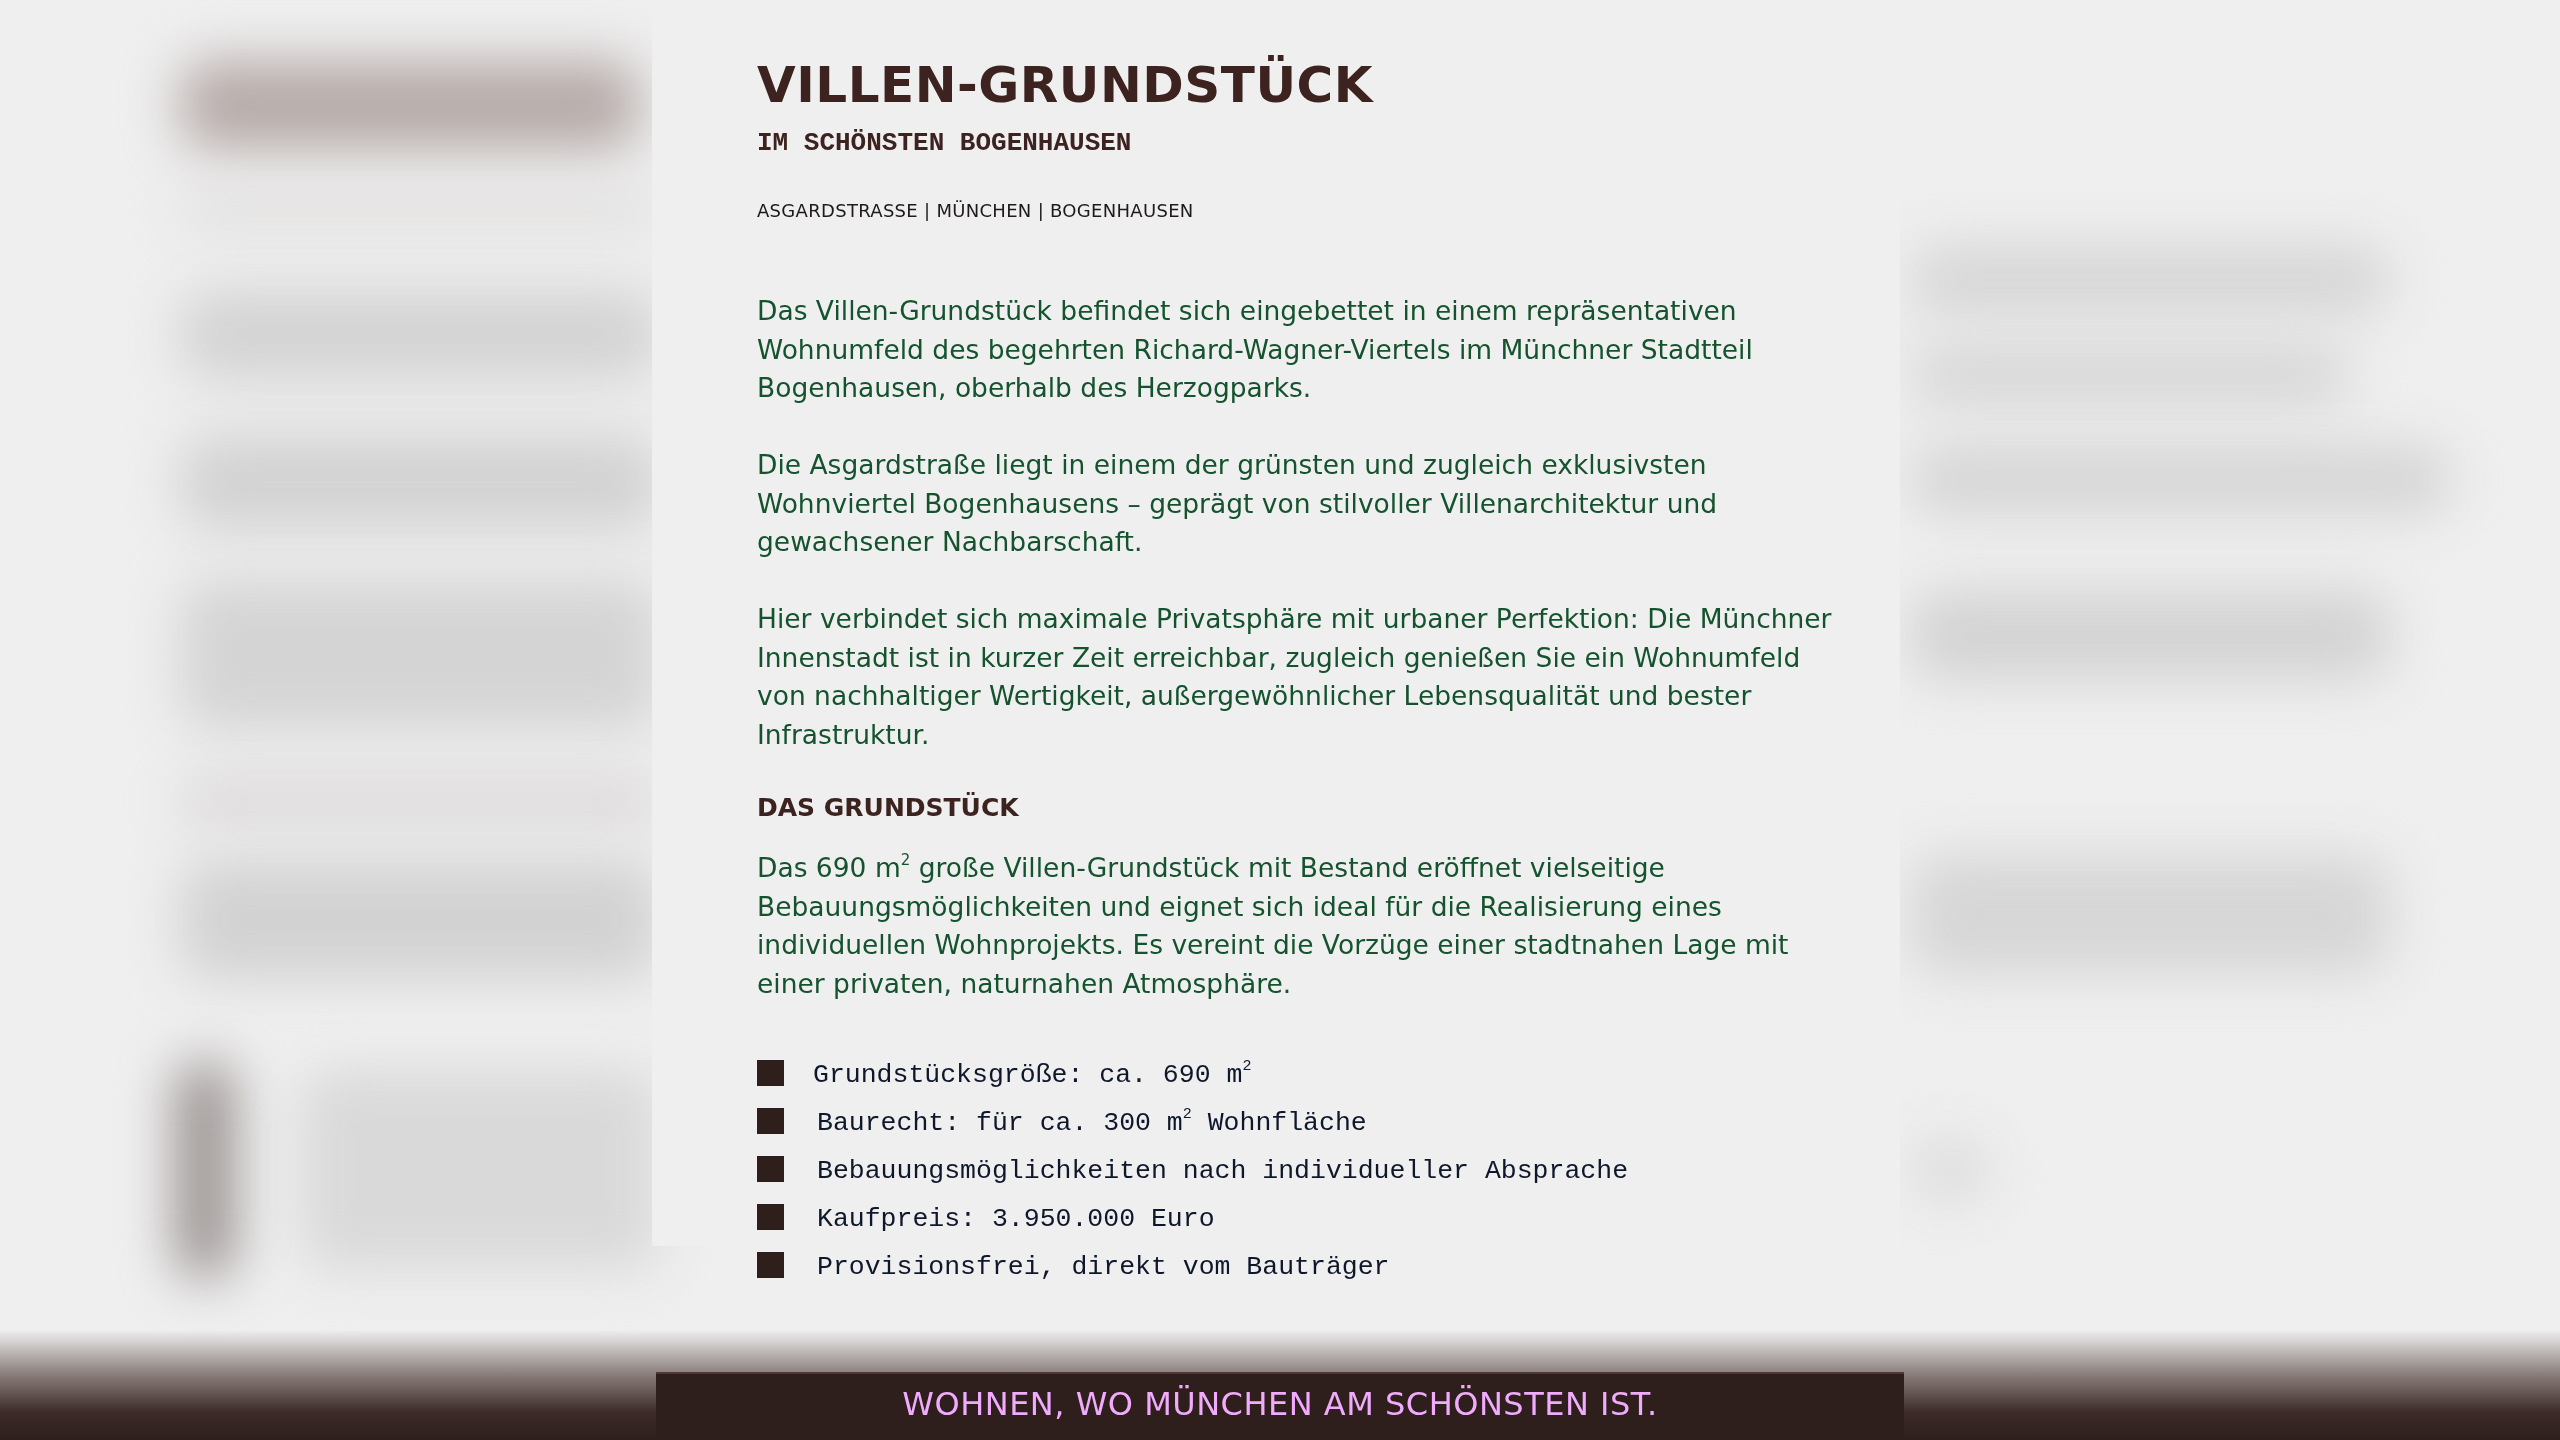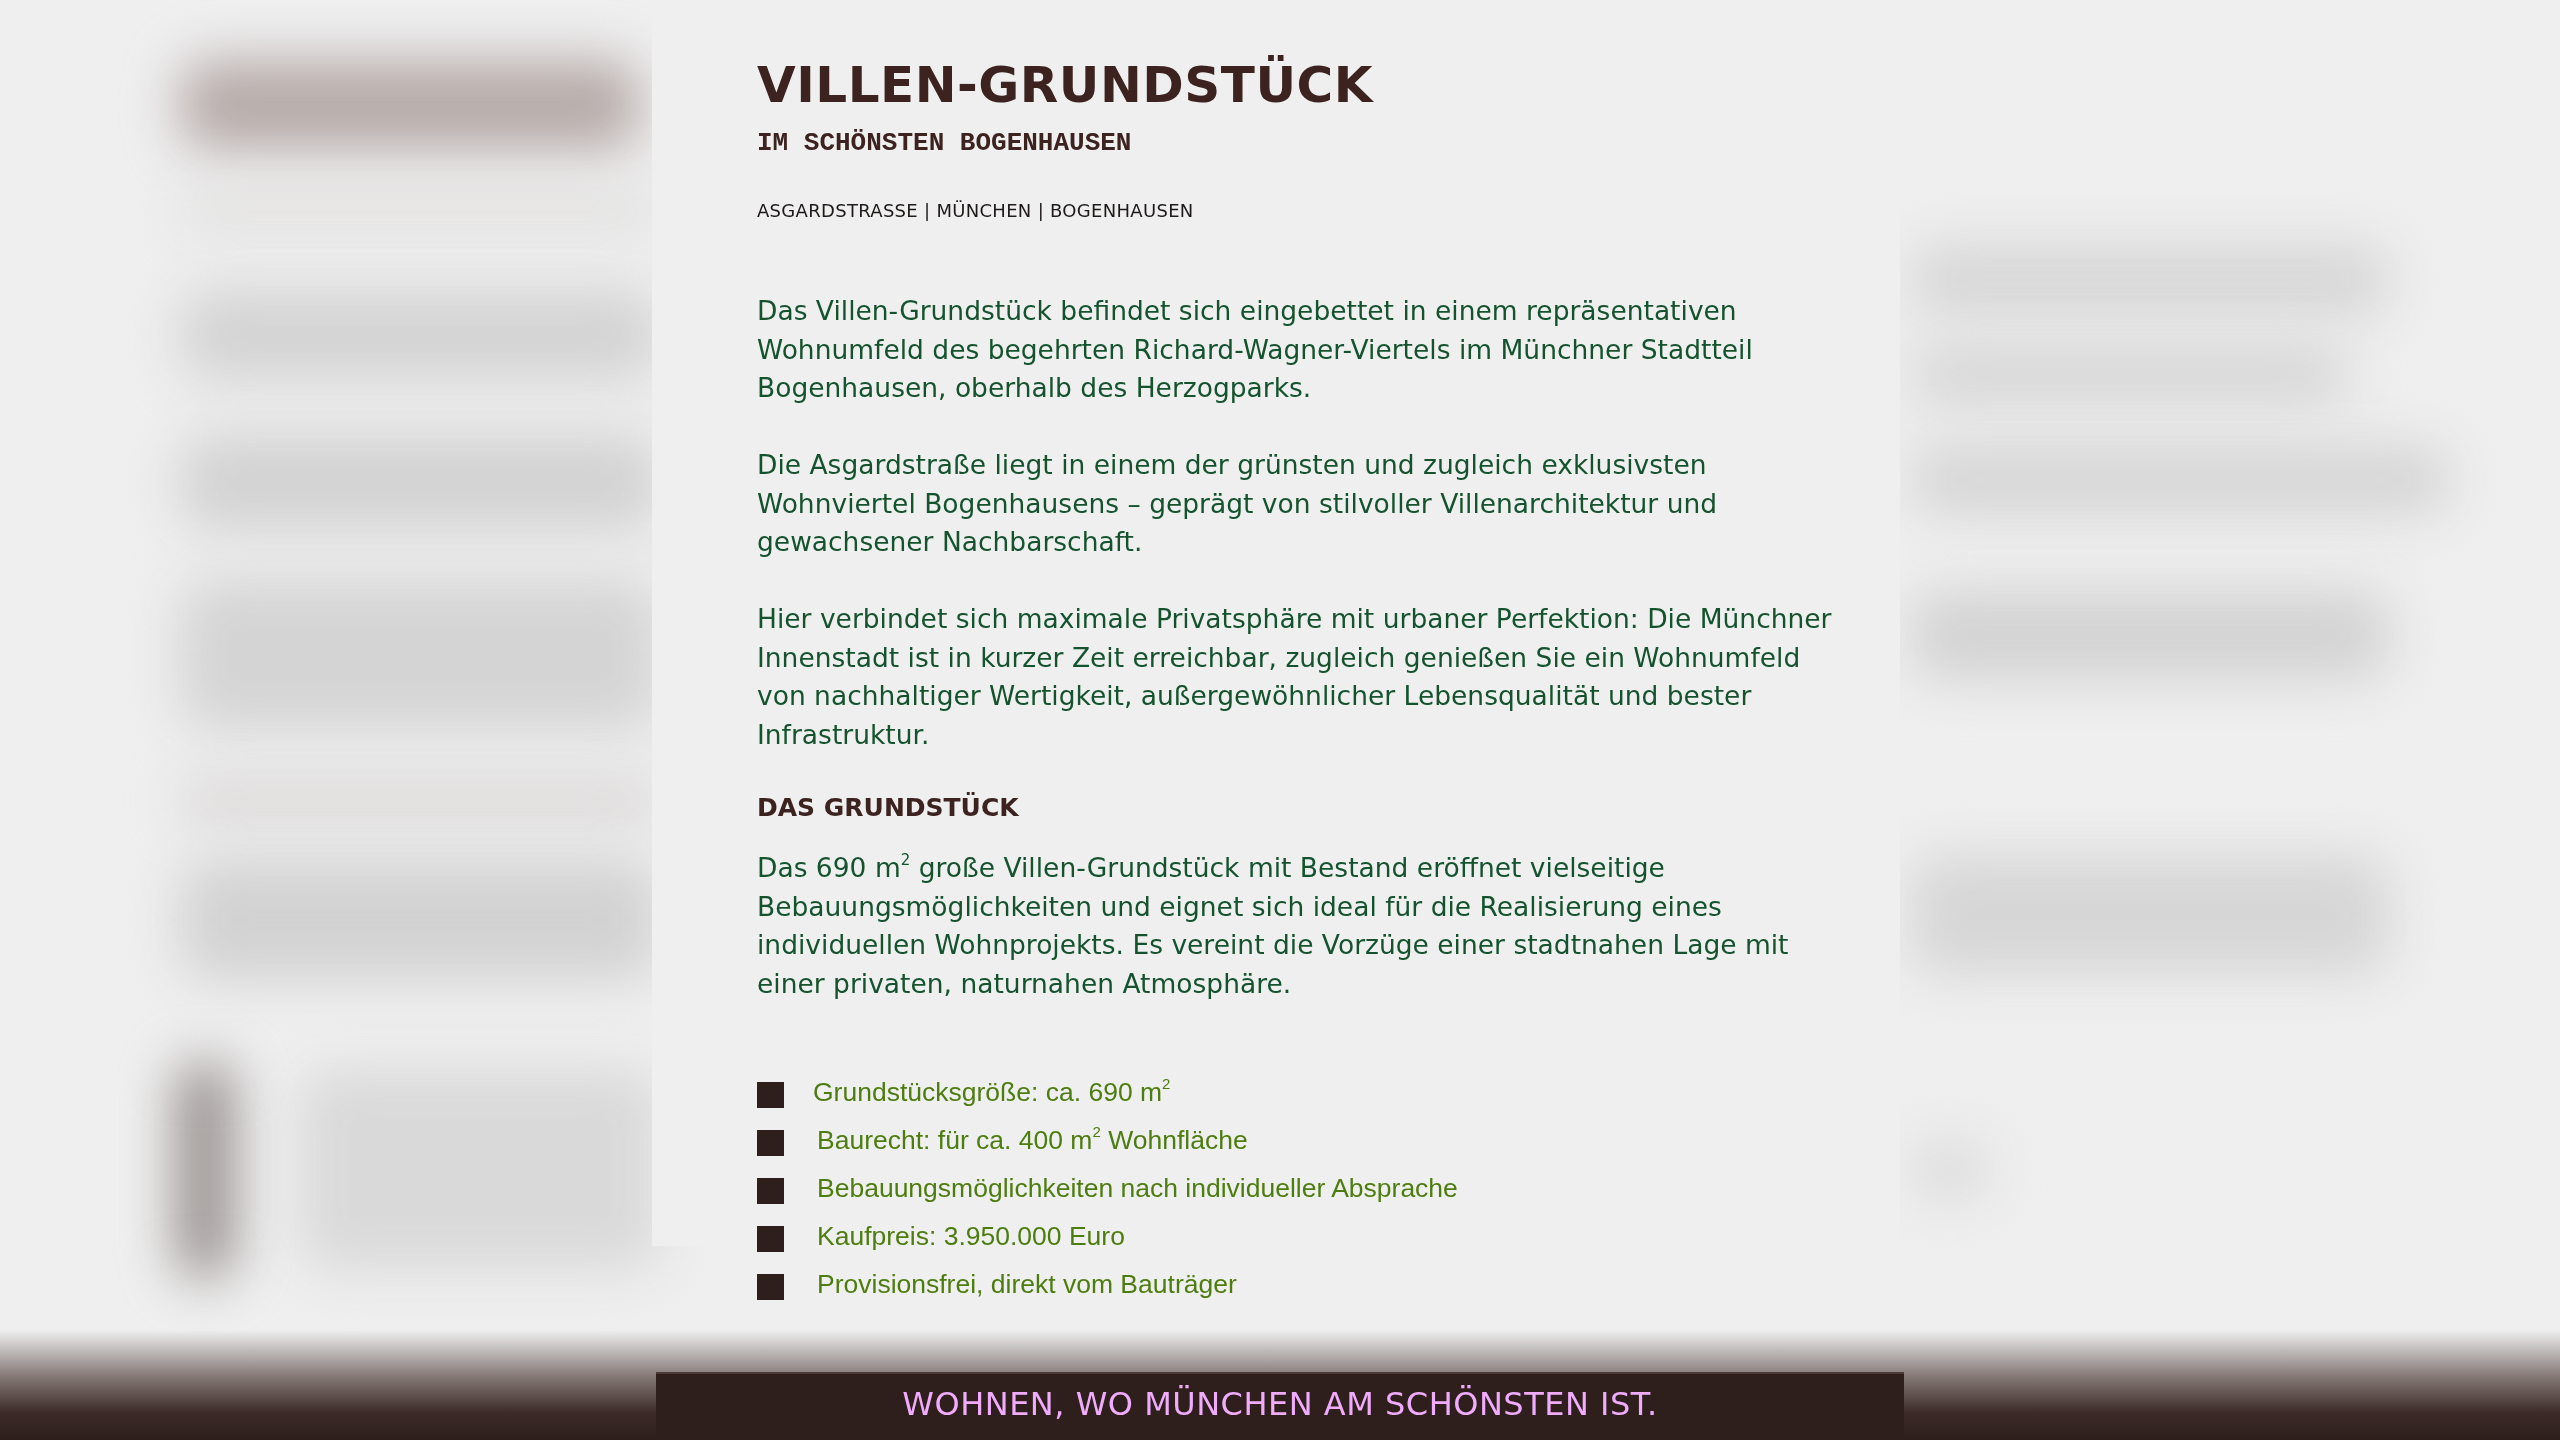--- a/index.html
+++ b/index.html
@@ -82,24 +82,24 @@
       color: #3d2320;
       white-space: nowrap;
     }
     .bullets {
       position: absolute; left: 0; top: 1060px;
       list-style: none;
     }
     .bullet-row {
       position: relative;
       height: 48px;
-      display: flex; align-items: flex-end;
-      font-family: Liberation Sans, sans-serif;
+      display: flex; align-items: flex-start;
+      font-family: Liberation Mono, monospace;
       font-size: 26.5px;
-      color: #4d7c0f;
+      color: #0f172a;
       white-space: nowrap;
     }
     .bullet-row sup { font-size: 15px; vertical-align: 12px; line-height: 0; }
     .bullet-sq {
       display: inline-block;
       width: 27px; height: 26px;
       background: #2e1f1c;
       margin-right: 29px;
       flex: none;
     }
@@ -161,21 +161,21 @@
 
     <p class="para" style="top:849px;"><span>Das 690 m</span><sup>2</sup><span> große Villen-Grundstück mit Bestand eröffnet vielseitige Bebauungsmöglichkeiten und eignet sich ideal für die Realisierung eines individuellen Wohnprojekts. Es vereint die Vorzüge einer stadtnahen Lage mit einer privaten, naturnahen Atmosphäre.</span></p>
 
     <ul class="bullets">
       <li class="bullet-row">
         <span class="bullet-sq"></span>
         <span class="bullet-text"><span>Grundstücksgröße: ca. 690 m</span><sup>2</sup><span></span></span>
       </li>
       <li class="bullet-row shift">
         <span class="bullet-sq"></span>
-        <span class="bullet-text"><span>Baurecht: für ca. 400 m</span><sup>2</sup><span> Wohnfläche</span></span>
+        <span class="bullet-text"><span>Baurecht: für ca. 300 m</span><sup>2</sup><span> Wohnfläche</span></span>
       </li>
       <li class="bullet-row shift">
         <span class="bullet-sq"></span>
         <span class="bullet-text">Bebauungsmöglichkeiten nach individueller Absprache</span>
       </li>
       <li class="bullet-row shift">
         <span class="bullet-sq"></span>
         <span class="bullet-text">Kaufpreis: 3.950.000 Euro</span>
       </li>
       <li class="bullet-row shift">

